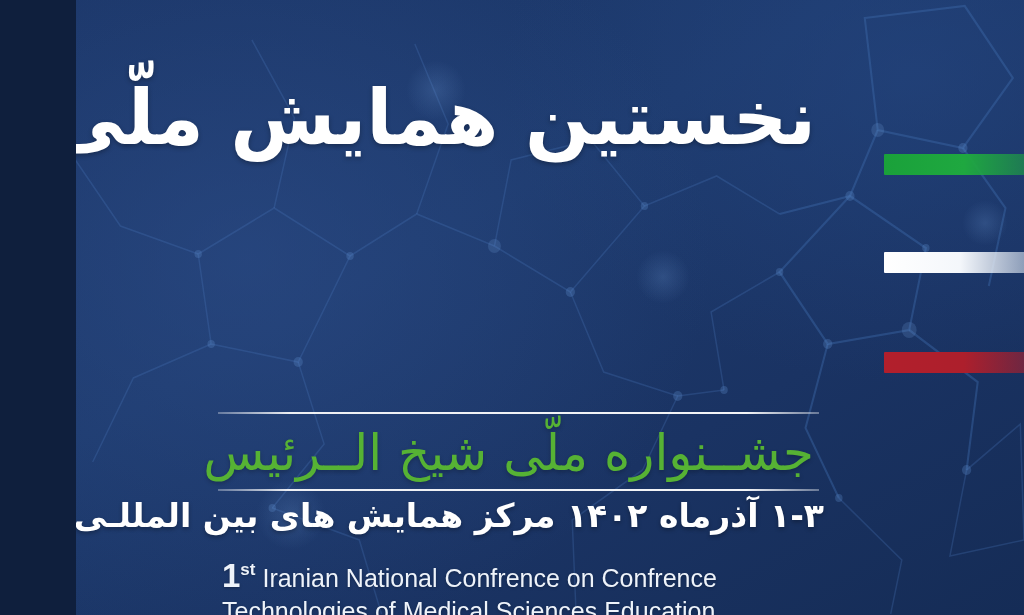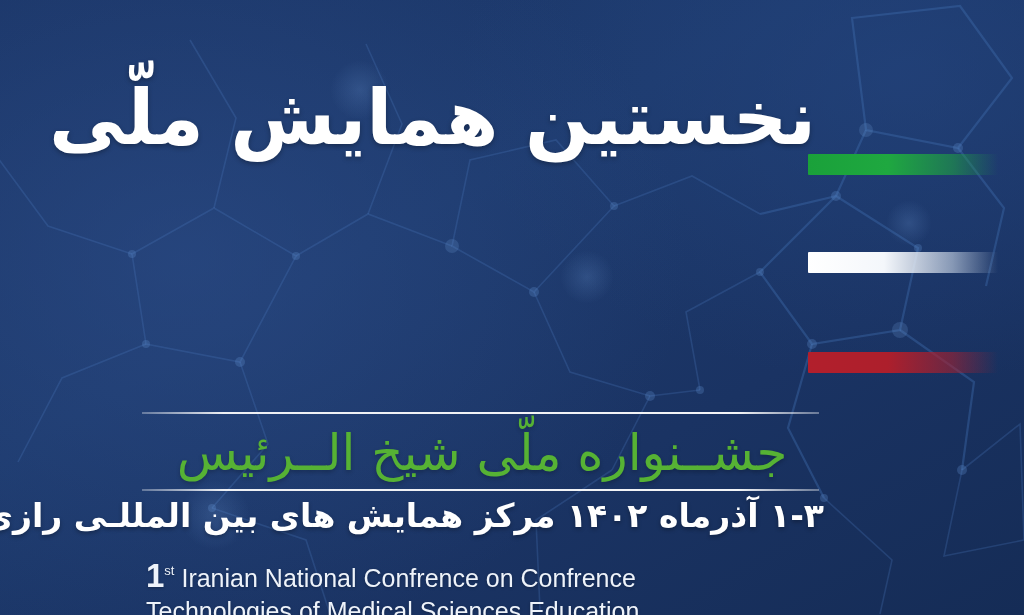--- a/index.html
+++ b/index.html
@@ -3,21 +3,21 @@
 <meta charset="utf-8">
 <title>Conference Poster</title>
 <style>
   html, body {
     margin: 0;
     padding: 0;
     background: #0f1f3d;
   }
   #poster {
     position: relative;
-    width: 1024px;
+    width: 948px;
     height: 615px;
     overflow: hidden;
     font-family: "DejaVu Sans", "Liberation Sans", sans-serif;
     background:
       radial-gradient(ellipse 70% 90% at 18% 42%, rgba(46,78,138,0.55) 0%, rgba(46,78,138,0.0) 70%),
       radial-gradient(ellipse 60% 70% at 88% 12%, rgba(38,72,132,0.50) 0%, rgba(38,72,132,0) 72%),
       linear-gradient(150deg, #1b3668 0%, #1d3a6d 38%, #1a3363 68%, #152c56 100%);
   }
 
   
@@ -146,22 +146,22 @@
     font-size: 25px;
     line-height: 1.2;
     font-weight: 400;
     text-shadow: 0 1px 3px rgba(0,0,0,0.28);
   }
   .english .ord {
     font-size: 33px;
     font-weight: 700;
   }
   .english .ord sup {
-    font-size: 13px;
-    font-weight: 400;
+    font-size: 17px;
+    font-weight: 700;
     vertical-align: super;
   }
   .english .en-l2 { display: block; }
 </style>
 </head>
 <body>
 
 <div id="poster">
 
   <svg class="bg-net" viewBox="0 0 1024 615" preserveAspectRatio="none">

